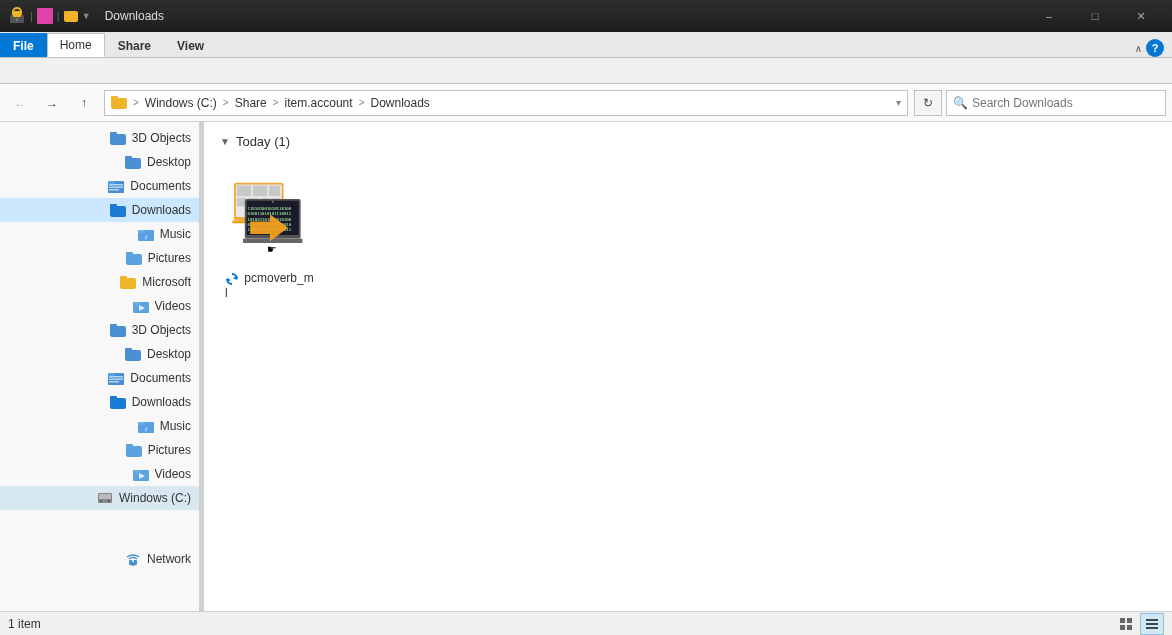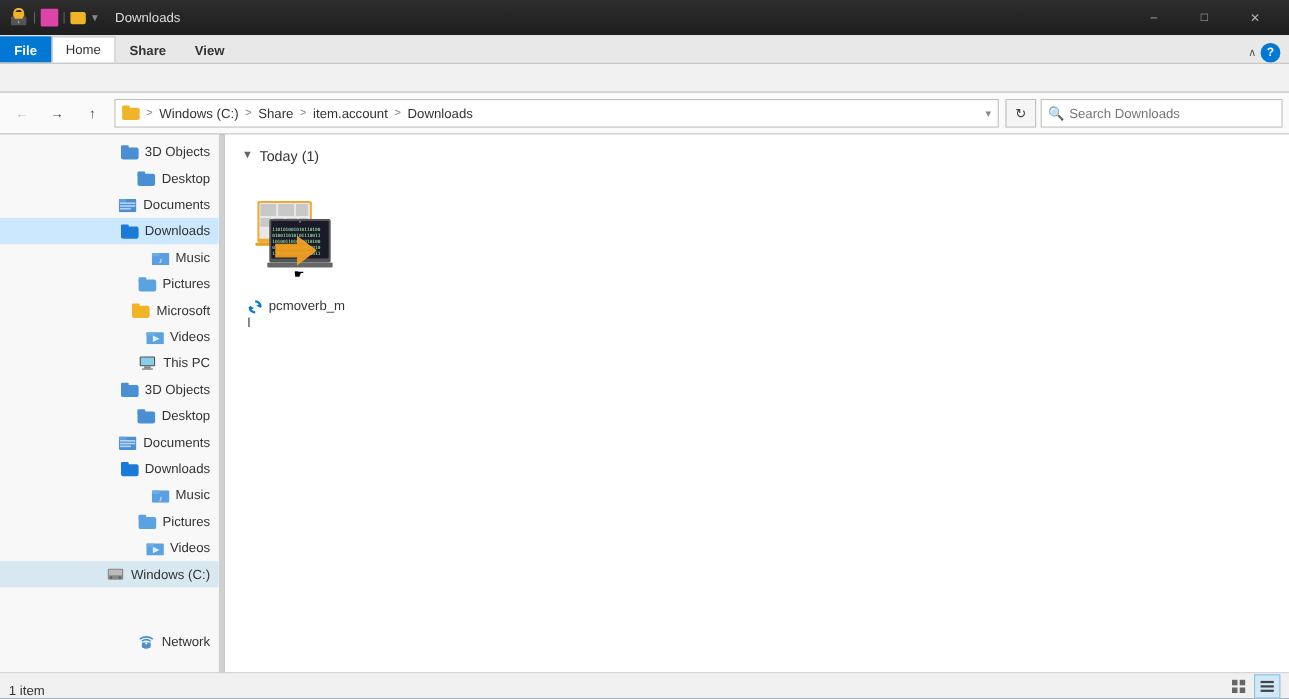--- a/index.html
+++ b/index.html
@@ -211,21 +211,21 @@
     .file-label {
       font-size: 12px; color: #333; 
       word-break: break-all; max-width: 90px;
     }
 
     
     .status-bar {
       height: 24px;
       background: #f0f0f0;
       border-top: 1px solid #d0d0d0;
-      display: flex; align-items: flex-end;
+      display: flex; align-items: center;
       padding: 0 8px;
       font-size: 12px; color: #333;
       justify-content: space-between;
     }
     .status-right { display: flex; gap: 2px; }
     .view-btn {
       width: 24px; height: 22px;
       display: flex; align-items: center; justify-content: center;
       cursor: pointer; border: 1px solid transparent;
     }
@@ -391,31 +391,20 @@
       <div class="sidebar-icon">
         <svg width="16" height="14" viewBox="0 0 16 14">
           <rect x="0" y="3" width="16" height="11" rx="1" fill="#5ba3e0"></rect>
           <rect x="0" y="3" width="7" height="3" rx="1" fill="#6aafe0"></rect>
           <polygon points="6,6 6,12 12,9" fill="#fff" opacity="0.8"></polygon>
         </svg>
       </div>
       <span>Videos</span>
     </div>
 
-    <div class="sidebar-item" style="padding-left:8px;">
-      <div class="sidebar-icon">
-        <svg width="16" height="14" viewBox="0 0 16 14">
-          <rect x="1" y="1" width="14" height="9" rx="1" fill="#555"></rect>
-          <rect x="2" y="2" width="12" height="7" fill="#87ceeb"></rect>
-          <rect x="5" y="10" width="6" height="2" fill="#888"></rect>
-          <rect x="3" y="12" width="10" height="1" fill="#666"></rect>
-        </svg>
-      </div>
-      <span>This PC</span>
-    </div>
 
     <div class="sidebar-item indent">
       <div class="folder-icon">
         <div class="folder-tab" style="background:#4a8fd4;"></div>
         <div class="folder-body" style="background:#4a8fd4;"></div>
       </div>
       <span>3D Objects</span>
     </div>
 
     <div class="sidebar-item indent">

